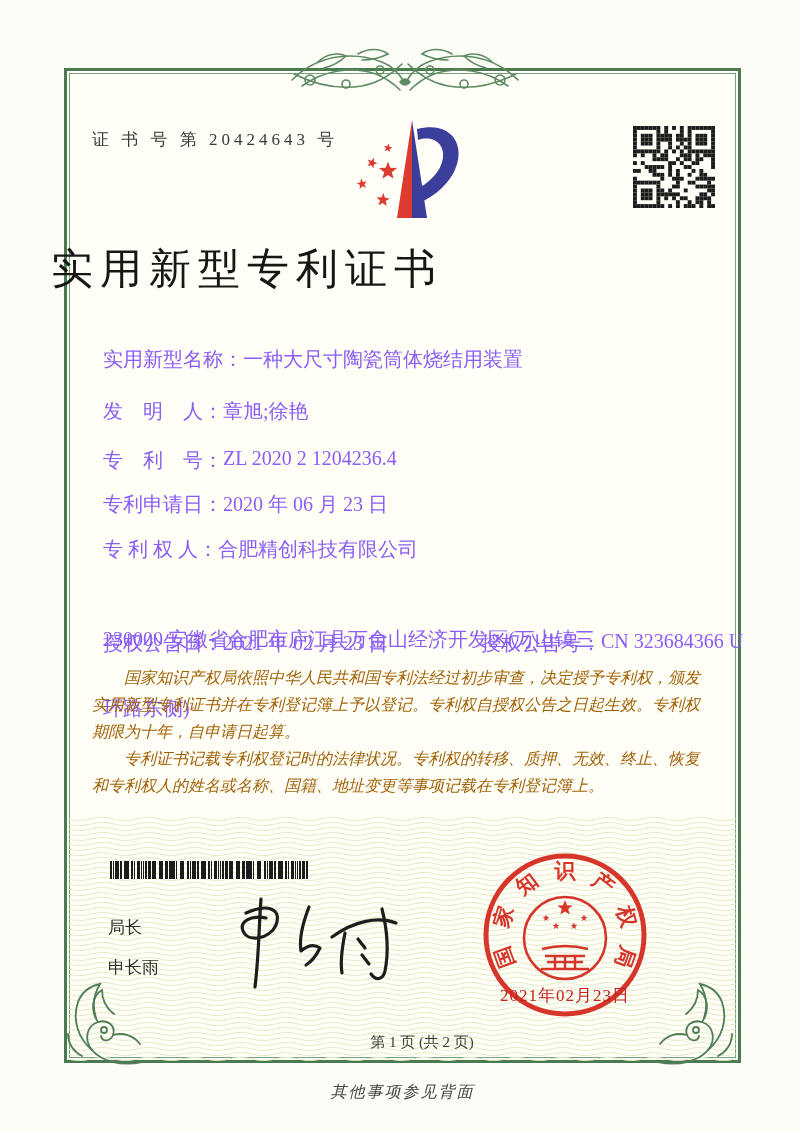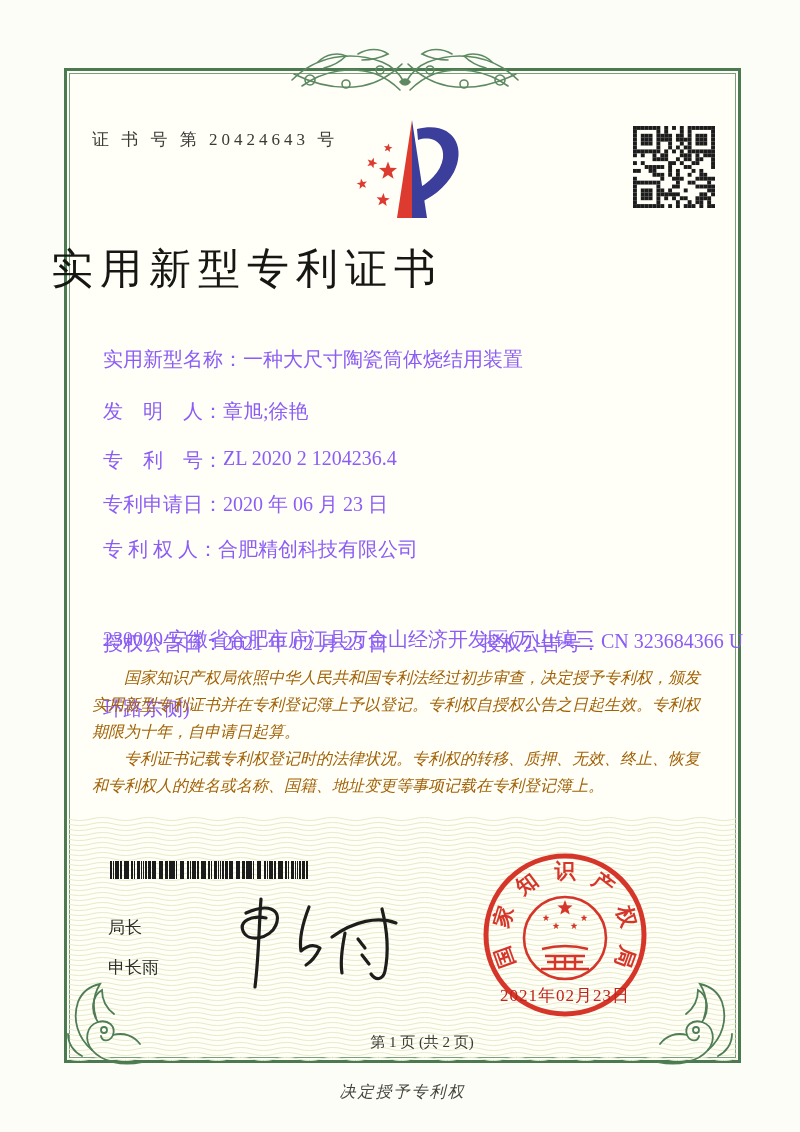--- a/index.html
+++ b/index.html
@@ -501,15 +501,15 @@
           <text x="85" y="23" fill="#d6362a" font-size="21" font-weight="bold" text-anchor="middle" dominant-baseline="middle" transform="rotate(0 85 23)">识</text>
           <text x="122.02383268557273" y="35.268362049187274" fill="#d6362a" font-size="21" font-weight="bold" text-anchor="middle" dominant-baseline="middle" transform="rotate(36.66666666666666 122.02383268557273 35.268362049187274)">产</text>
           <text x="144.39534976356032" y="67.21819957191241" fill="#d6362a" font-size="21" font-weight="bold" text-anchor="middle" dominant-baseline="middle" transform="rotate(73.33333333333334 144.39534976356032 67.21819957191241)">权</text>
           <text x="143.26094248872633" y="106.20524888619146" fill="#d6362a" font-size="21" font-weight="bold" text-anchor="middle" dominant-baseline="middle" transform="rotate(110 143.26094248872633 106.20524888619146)">局</text>
         </g>
     </svg>
   </div>
   <div class="seal-date">2021年02月23日</div>
 
   <div class="page-num">第 1 页 (共 2 页)</div>
-  <div class="back-note">决定授予专利权</div>
+  <div class="back-note">其他事项参见背面</div>
 
 </div>
 
 </body></html>

